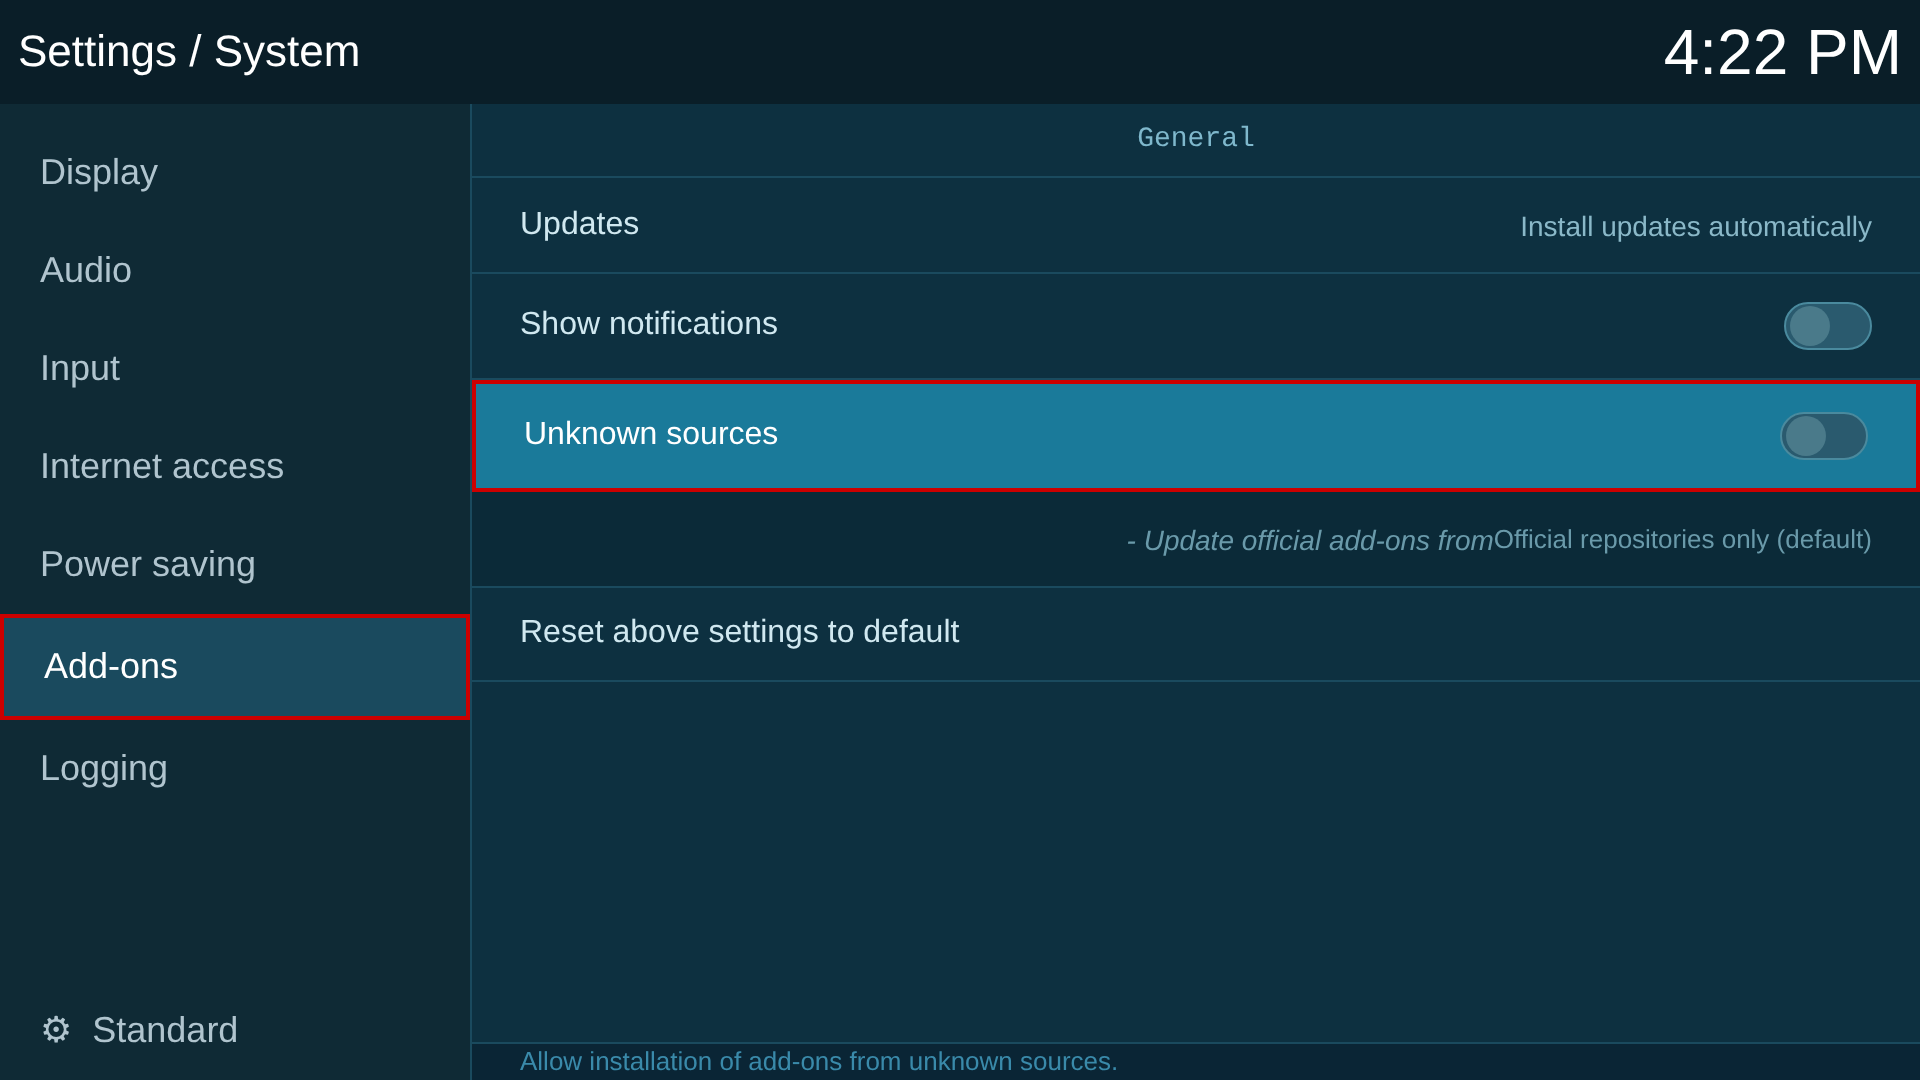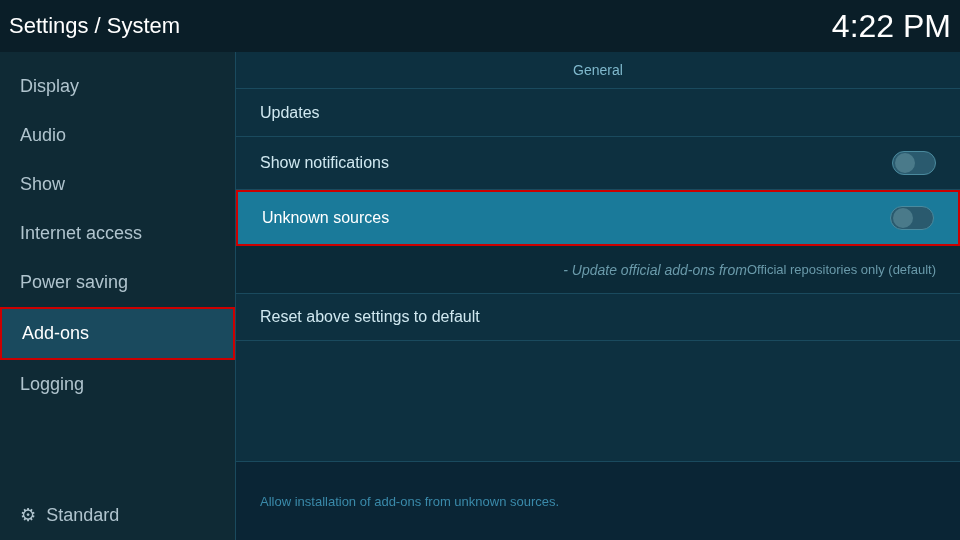--- a/index.html
+++ b/index.html
@@ -91,20 +91,21 @@
       flex-direction: column;
       border-left: 1px solid #1a4a5e;
     }
 
     .section-header {
       text-align: center;
       padding: 10px;
       color: #7fb8cc;
       font-size: 14px;
       border-bottom: 1px solid #1a4a5e;
+      font-family: Liberation Mono, monospace;
     }
 
     .settings-list {
       flex: 1;
       overflow-y: auto;
     }
 
     .setting-row {
       display: flex;
       justify-content: space-between;
@@ -181,21 +182,21 @@
       border-bottom: 1px solid #1a4a5e;
     }
 
     .reset-label {
       font-size: 16px;
       color: #d0e8f0;
     }
 
     
     .content-footer {
-      padding: 30px 24px;
+      padding: 0 24px;
       border-top: 1px solid #1a4a5e;
       background: #0a2535;
     }
 
     .footer-text {
       font-size: 13px;
       color: #3a8aaa;
     }
 
     
@@ -221,21 +222,21 @@
 <div class="main">
 
   <div class="sidebar">
     <div class="sidebar-item">
       <span>Display</span>
     </div>
     <div class="sidebar-item">
       <span>Audio</span>
     </div>
     <div class="sidebar-item">
-      <span>Show</span>
+      <span>Input</span>
     </div>
     <div class="sidebar-item">
       <span>Internet access</span>
     </div>
     <div class="sidebar-item">
       <span>Power saving</span>
     </div>
     <div class="sidebar-item active">
       <span>Add-ons</span>
     </div>
@@ -249,20 +250,21 @@
     </div>
   </div>
 
   <div class="content-area">
     <div class="section-header">General</div>
 
     <div class="settings-list">
 
       <div class="setting-row">
         <span class="setting-label">Updates</span>
+        <span class="setting-value">Install updates automatically</span>
       </div>
 
       <div class="setting-row">
         <span class="setting-label">Show notifications</span>
         <div class="toggle off">
           <div class="toggle-knob"></div>
         </div>
       </div>
 
       <div class="setting-row highlighted">

